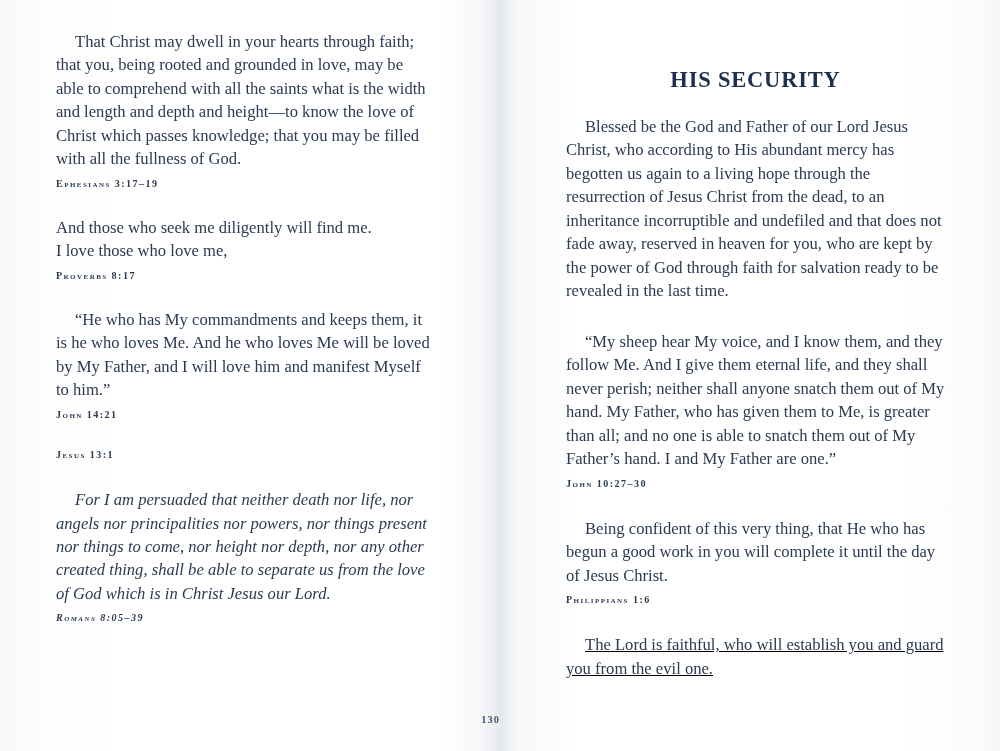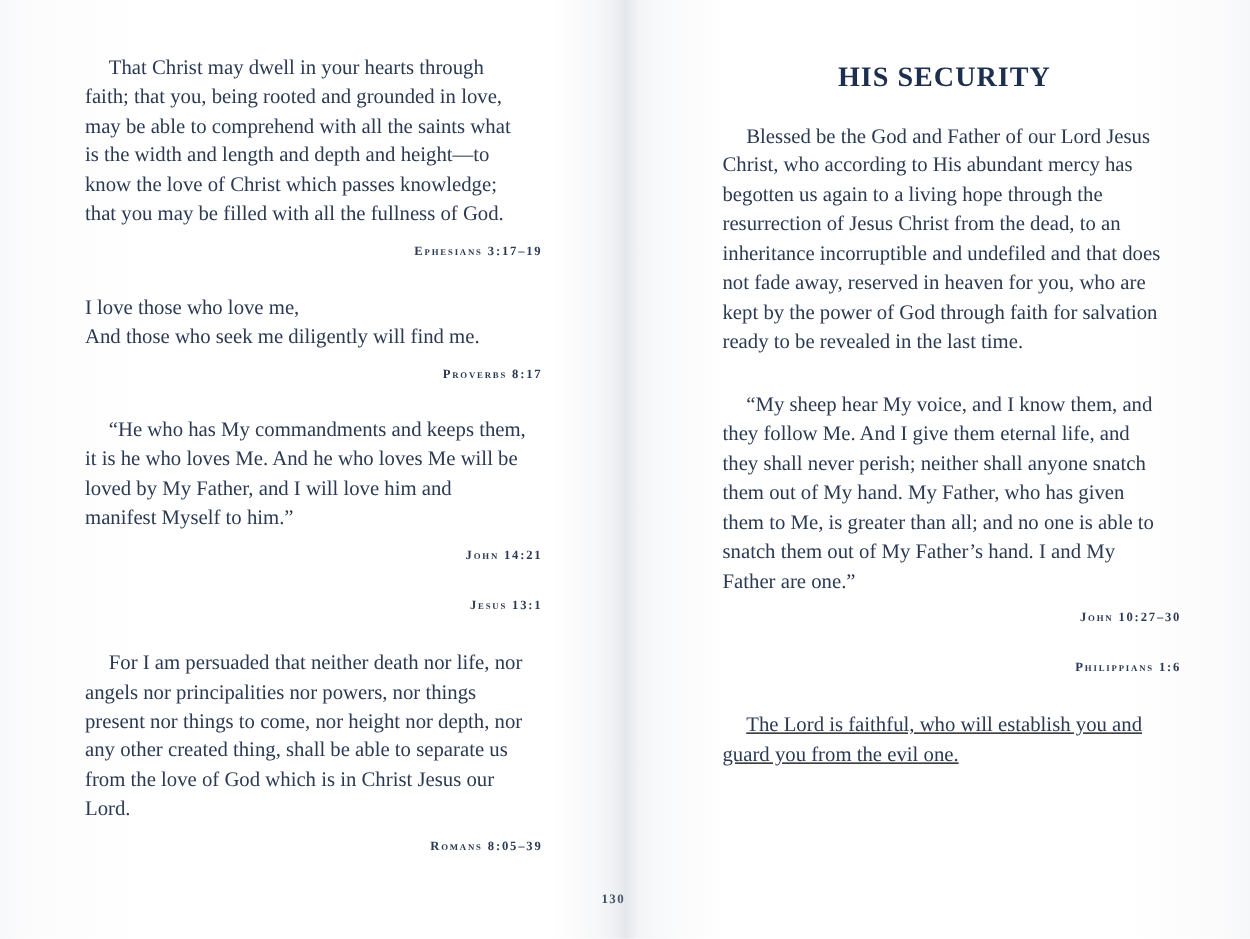--- a/index.html
+++ b/index.html
@@ -52,53 +52,53 @@
     width: 500px;
     padding: 30px 55px 0 66px;
   }
 
   .chapter-title {
     font-size: 22.5px;
     font-weight: bold;
     letter-spacing: 0.8px;
     color: #1d2f4e;
     text-align: center;
-    margin: 18px 0 22px 0;
+    margin: 36px 0 22px 0;
     line-height: 1.2;
   }
 
   .verse-block {
     margin-bottom: 19px;
   }
 
   .verse-text {
     font-size: 16.6px;
     line-height: 1.415;
     color: #2b3a52;
     text-align: left;
-    margin: 12px;
+    margin: 0;
     text-indent: 19px;
     -webkit-font-smoothing: antialiased;
   }
 
   .verse-text.poetry {
     text-indent: 0;
   }
 
   .verse-text.poetry .poetry-line {
     display: block;
   }
 
   .citation {
     font-size: 10.1px;
     font-variant: small-caps;
     font-weight: bold;
     letter-spacing: 1.45px;
     color: #2b3a52;
-    text-align: right;
+    text-align: left;
     margin: 6px 0 0 0;
     line-height: 1.3;
   }
 
   .folio {
     position: absolute;
     bottom: 26px;
     width: 100%;
     left: 0;
     text-align: right;
@@ -130,36 +130,36 @@
 
   <div class="page page-left">
 
     <div class="verse-block">
       <p class="verse-text">That Christ may dwell in your hearts through faith; that you, being rooted and grounded in love, may be able to comprehend with all the saints what is the width and length and depth and height—to know the love of Christ which passes knowledge; that you may be filled with all the fullness of God.</p>
       <p class="citation">Ephesians 3:17–19</p>
     </div>
 
     <div class="verse-block" style="margin-top:26px;">
       <p class="verse-text poetry">
+          <span class="poetry-line">And those who seek me diligently will find me.</span>
           <span class="poetry-line">I love those who love me,</span>
-          <span class="poetry-line">And those who seek me diligently will find me.</span>
         </p>
       <p class="citation">Proverbs 8:17</p>
     </div>
 
     <div class="verse-block" style="margin-top:26px;">
       <p class="verse-text">“He who has My commandments and keeps them, it is he who loves Me. And he who loves Me will be loved by My Father, and I will love him and manifest Myself to him.”</p>
       <p class="citation">John 14:21</p>
     </div>
 
     <div class="verse-block" style="margin-top:27px;">
       <p class="citation">Jesus 13:1</p>
     </div>
 
-    <div class="verse-block" style="margin-top:27px;">
+    <div class="verse-block" style="margin-top:27px;font-style:italic;">
       <p class="verse-text">For I am persuaded that neither death nor life, nor angels nor principalities nor powers, nor things present nor things to come, nor height nor depth, nor any other created thing, shall be able to separate us from the love of God which is in Christ Jesus our Lord.</p>
       <p class="citation">Romans 8:05–39</p>
     </div>
 
     <div class="folio">130</div>
   </div>
 
   <div class="page page-right">
 
     <h1 class="chapter-title">HIS SECURITY</h1>
@@ -167,20 +167,21 @@
     <div class="verse-block">
       <p class="verse-text">Blessed be the God and Father of our Lord Jesus Christ, who according to His abundant mercy has begotten us again to a living hope through the resurrection of Jesus Christ from the dead, to an inheritance incorruptible and undefiled and that does not fade away, reserved in heaven for you, who are kept by the power of God through faith for salvation ready to be revealed in the last time.</p>
     </div>
 
     <div class="verse-block" style="margin-top:27px;">
       <p class="verse-text">“My sheep hear My voice, and I know them, and they follow Me. And I give them eternal life, and they shall never perish; neither shall anyone snatch them out of My hand. My Father, who has given them to Me, is greater than all; and no one is able to snatch them out of My Father’s hand. I and My Father are one.”</p>
       <p class="citation">John 10:27–30</p>
     </div>
 
     <div class="verse-block" style="margin-top:27px;">
+      <p class="verse-text">Being confident of this very thing, that He who has begun a good work in you will complete it until the day of Jesus Christ.</p>
       <p class="citation">Philippians 1:6</p>
     </div>
 
     <div class="verse-block" style="margin-top:27px;text-decoration:underline;">
       <p class="verse-text">The Lord is faithful, who will establish you and guard you from the evil one.</p>
     </div>
 
   </div>
 
   <div class="gutter-shadow"></div>

